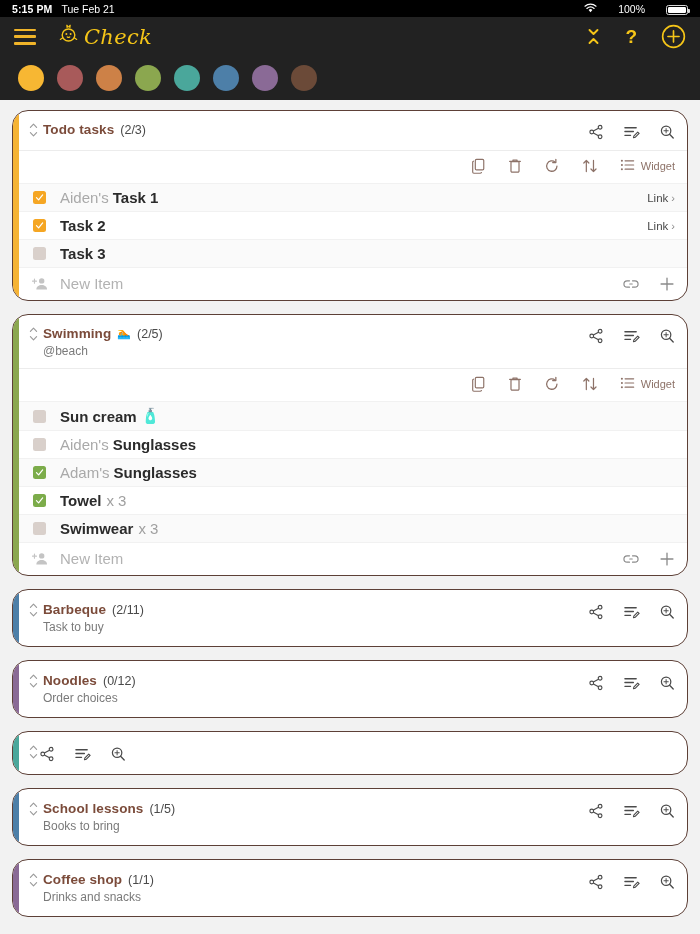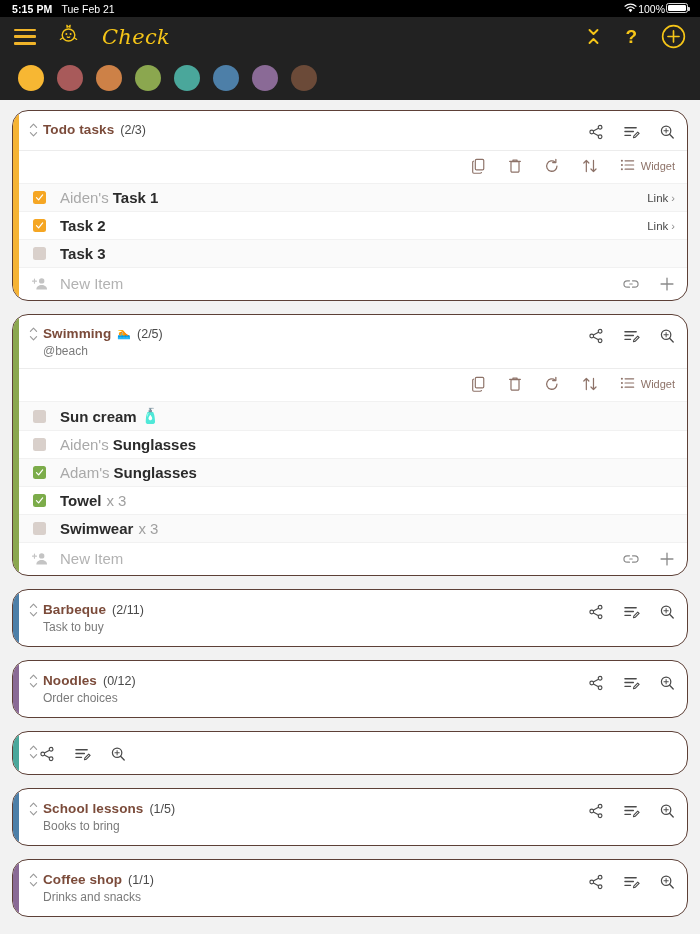--- a/index.html
+++ b/index.html
@@ -11,21 +11,21 @@
   }
   .device { width: 700px; height: 934px; position: relative; background: #f2f2f2; }
 
   
   .statusbar {
     height: 17px; background: #000; color: #fff;
     display: flex; align-items: center;
     font-size: 10.5px; padding: 0 12px;
   }
   .sb-left { display: flex; align-items: center; gap: 9px; }
-  .sb-right { margin-left: auto; display: flex; align-items: flex-start; gap: 1px; }
+  .sb-right { margin-left: auto; display: flex; align-items: flex-end; gap: 21px; }
   .sb-time { font-weight: 600; letter-spacing: .1px; }
   .sb-date { font-weight: 400; }
   .sb-pct { font-size: 10.5px; }
   .wifi-ico { display:block; }
   .batt {
     width: 22px; height: 10px; border: 1px solid #d8d8d8; border-radius: 2.5px;
     position: relative; padding: 1px;
   }
   .batt::after {
     content:""; position:absolute; right:-3px; top:3px;
@@ -34,21 +34,21 @@
   .batt i { display:block; height:100%; width:100%; background:#fff; border-radius:1.2px; }
 
   
   .appbar {
     background: #222222; height: 39px;
     display: flex; align-items: center; padding: 0 14px;
   }
   .hamburger { width: 22px; height: 16px; display:flex; flex-direction:column;
     justify-content:space-between; cursor:pointer; }
   .hamburger span { display:block; height:2.2px; background:#f0b429; border-radius:1px; }
-  .brand { display:flex; align-items:center; gap:23px; margin-left: 22px; text-align: center; }
+  .brand { display:flex; align-items:center; gap:5px; margin-left: 22px; text-align: center; }
   .brand-name { color:#f5c518; font-size:21px; letter-spacing:.3px;
     font-family:"DejaVu Serif", serif; font-style:italic; font-weight:400; }
   .appbar-right { margin-left:auto; display:flex; align-items:center; gap: 24px; }
   .ic-btn { cursor:pointer; display:flex; align-items:center; justify-content:center;
     color:#f5c518; }
   .qmark { color:#f5c518; font-size:19px; font-weight:700; line-height:1; }
 
   
   .colorstrip {
     background:#222222; height:44px; display:flex; align-items:center;

